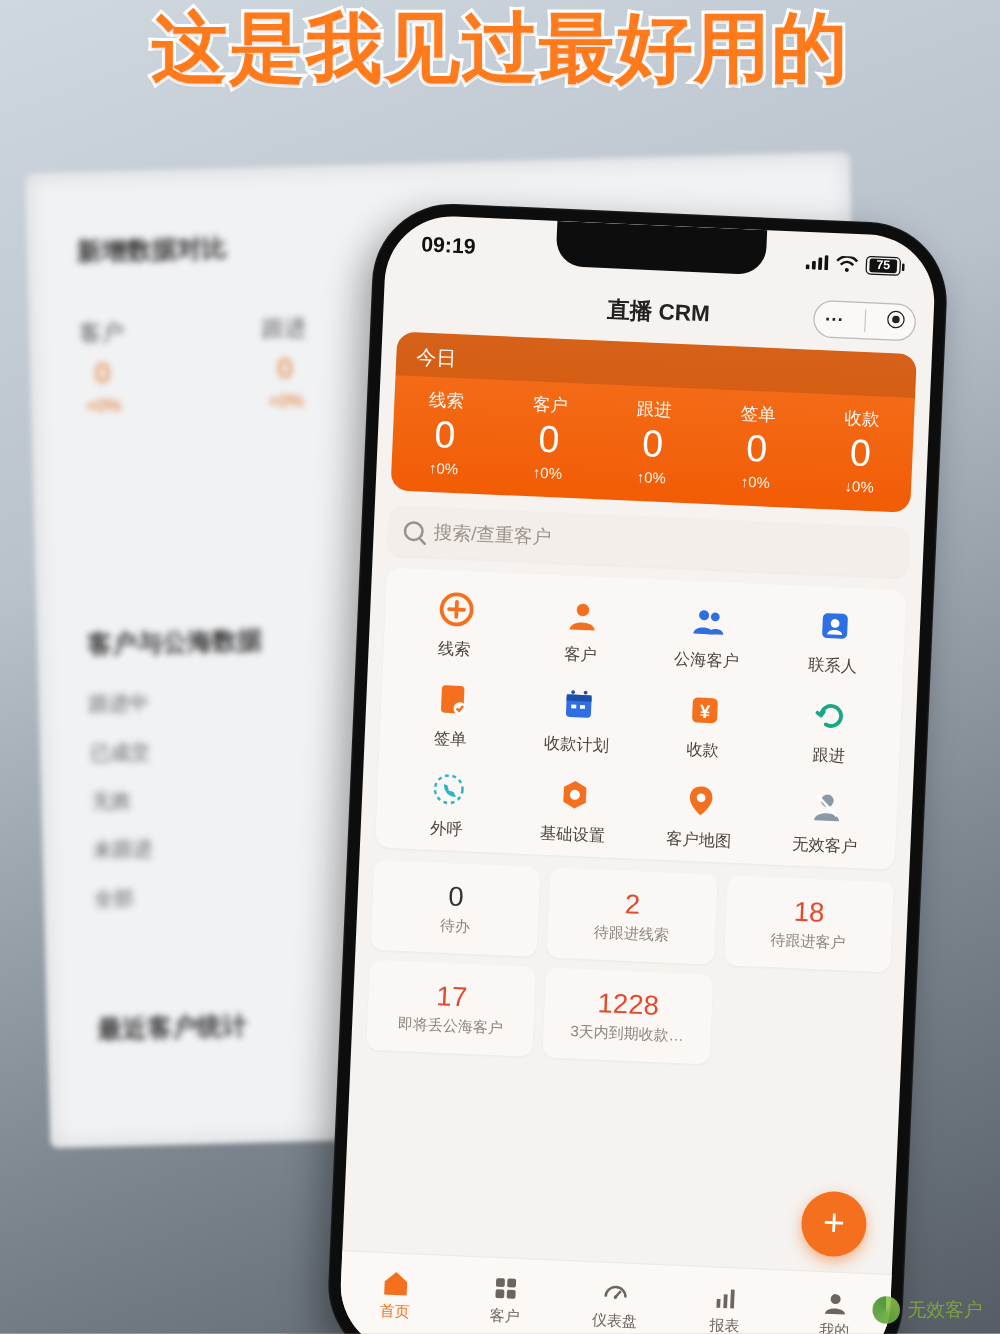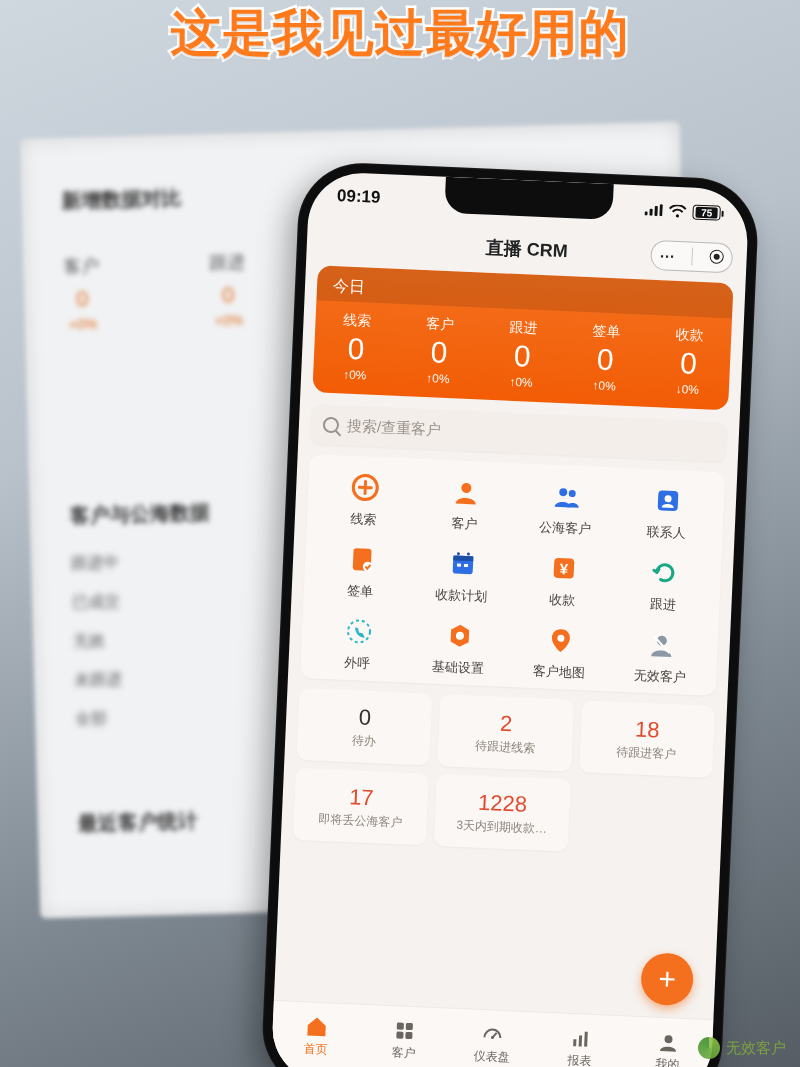--- a/index.html
+++ b/index.html
@@ -21,21 +21,21 @@
   .ds-col .n { color: #e06a1b; font-size: 22px; margin-top: 8px; }
   .ds-col .p { color: #e06a1b; font-size: 14px; margin-top: 4px; }
   .ds-heading2 { margin-top: 170px; font-size: 20px; font-weight: 700; color: #333; filter: blur(1.5px); }
   .ds-lines { margin-top: 24px; filter: blur(2px); }
   .ds-lines div { font-size: 16px; color: #555; margin-bottom: 18px; }
   .ds-heading3 { margin-top: 80px; font-size: 20px; font-weight: 700; color: #333; filter: blur(1.5px); }
 
   
   .overlay-text {
     position: absolute; top: 6px; left: 0; right: 0; text-align: center;
-    font-size: 50px; font-weight: 900; line-height: 1.08;
+    font-size: 61px; font-weight: 900; line-height: 1.08;
     color: #ff7a1a;
     -webkit-text-stroke: 5px #fff; paint-order: stroke fill;
     text-shadow: 0 2px 3px rgba(0,0,0,.15);
     letter-spacing: 1px;
   }
 
   
   .watermark {
     position: absolute; right: 14px; bottom: 8px; display: flex; align-items: center; gap: 6px;
     color: #7faa3c; font-size: 15px; opacity: .9;

